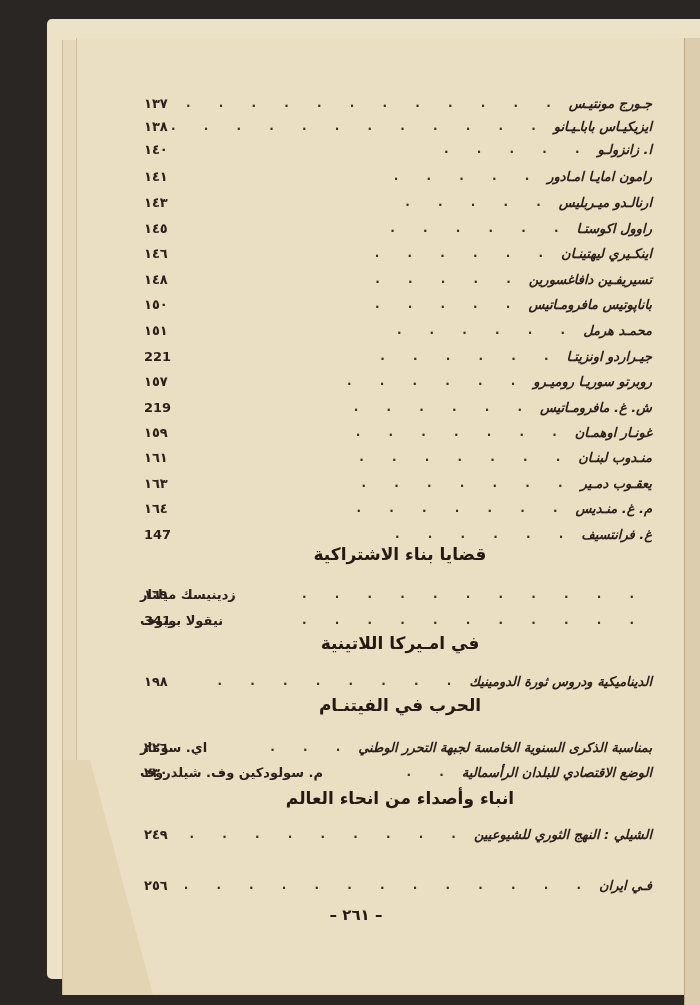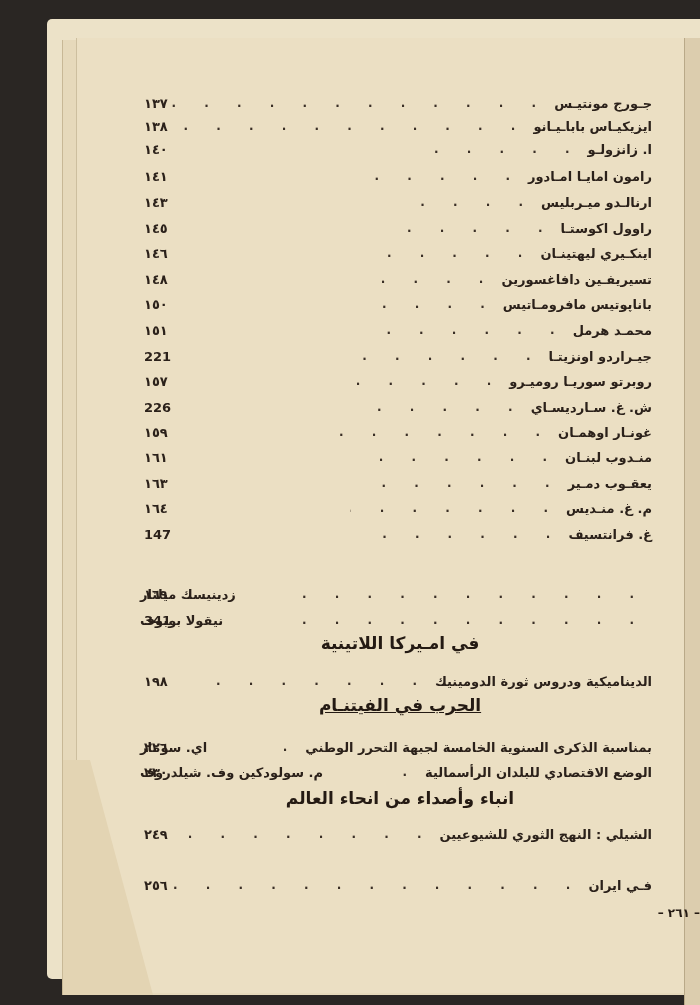--- a/index.html
+++ b/index.html
@@ -31,36 +31,36 @@
     background:#dccdae; border-left:1px solid #b9a988;
   }
   .content {
     position:absolute; left:140px; top:0; width:520px; height:1005px;
     direction:rtl; color:#2b211a;
   }
   .row {
     position:absolute; right:8px; left:0; height:22px;
     display:flex; align-items:center; font-size:13px; font-weight:bold;
   }
-  .row .title { white-space:nowrap; }
+  .row .title { white-space:nowrap;font-style:italic; }
   .row .dots {
     flex:1; overflow:hidden; white-space:nowrap; margin:0 6px;
     letter-spacing:12px; color:#3a2f26; font-size:12px;
   }
   .row .page-num {
     position:absolute; left:4px; direction:ltr; font-size:13px; font-weight:bold;
   }
   .section-heading {
     position:absolute; left:0; right:0; text-align:center;
     font-size:17px; font-weight:bold; color:#241a13;
   }
   .row2 .author { white-space:nowrap; margin-right:4px; }
   .folio {
-    position:absolute; left:12px; right:0; top:906px; text-align:right;
-    font-size:12px; font-weight:bold; color:#241a13; direction:rtl;
+    position:absolute; left:12px; right:0; top:906px; text-align:center;
+    font-size:15px; font-weight:bold; color:#241a13; direction:rtl;
   }
 </style>
 </head>
 <body>
 
 <div class="back-page"></div>
 <div class="mid-page"></div>
 <div class="page"></div>
 <div class="fold"></div>
 <div class="right-edge"></div>
@@ -120,23 +120,23 @@
       <span class="title">جيـراردو اونزيتـا</span>
       <span class="dots" style="margin-left: 220px;">. . . . . . . . . . . . . . . .</span>
       <span class="page-num">221</span>
     </div>
     <div class="row" style="top: 370px;">
       <span class="title">روبرتو سوريـا روميـرو</span>
       <span class="dots" style="margin-left: 195px;">. . . . . . . . . . . . . . . .</span>
       <span class="page-num">١٥٧</span>
     </div>
     <div class="row" style="top: 396px;">
-      <span class="title">ش. غ. سـارديسـاي</span>
+      <span class="title">ش. غ. مافرومـاتيس</span>
       <span class="dots" style="margin-left: 215px;">. . . . . . . . . . . . . . . .</span>
-      <span class="page-num">226</span>
+      <span class="page-num">219</span>
     </div>
     <div class="row" style="top: 421px;">
       <span class="title">غونـار اوهمـان</span>
       <span class="dots" style="margin-left: 190px;">. . . . . . . . . . . . . . . .</span>
       <span class="page-num">١٥٩</span>
     </div>
     <div class="row" style="top: 446px;">
       <span class="title">منـدوب لبنـان</span>
       <span class="dots" style="margin-left: 220px;">. . . . . . . . . . . . . . . .</span>
       <span class="page-num">١٦١</span>
@@ -149,37 +149,38 @@
     <div class="row" style="top: 497px;">
       <span class="title">م. غ. منـديس</span>
       <span class="dots" style="margin-left: 210px;">. . . . . . . . . . . . . . . .</span>
       <span class="page-num">١٦٤</span>
     </div>
     <div class="row" style="top: 523px;">
       <span class="title">غ. فرانتسيف</span>
       <span class="dots" style="margin-left: 230px;">. . . . . . . . . . . . . . . .</span>
       <span class="page-num">147</span>
     </div>
+    <div class="section-heading" style="top: 544px;">قضايا بناء الاشتراكية</div>
     <div class="row row2" style="top: 583px;">
       <span class="dots" style="margin-left: 60px;">. . . . . . . . . . . . . . . . . .</span>
       <span class="author">زدينيسك ميلنار</span>
       <span class="page-num">١٦٩</span>
     </div>
     <div class="row row2" style="top: 609px;">
       <span class="dots" style="margin-left: 60px;">. . . . . . . . . . . . . . . . . .</span>
       <span class="author">نيقولا بوبوف</span>
       <span class="page-num">341</span>
     </div>
     <div class="section-heading" style="top: 633px;">في امـيركا اللاتينية</div>
     <div class="row row2" style="top: 670px;">
       <span class="title">الديناميكية ودروس ثورة الدومينيك</span>
       <span class="dots" style="margin-left: 60px;">. . . . . . . . . . . . . . . . . .</span>
       <span class="page-num">١٩٨</span>
     </div>
-    <div class="section-heading" style="top: 695px; text-decoration: underline;">الحرب في الفيتنـام</div>
+    <div class="section-heading" style="top: 695px;">الحرب في الفيتنـام</div>
     <div class="row row2" style="top: 736px;">
       <span class="title">بمناسبة الذكرى السنوية الخامسة لجبهة التحرر الوطني</span>
       <span class="dots" style="margin-left: 60px;">. . . . . . . . . . . . . . . . . .</span>
       <span class="author">اي. سومار</span>
       <span class="page-num">٢٢٦</span>
     </div>
     <div class="row row2" style="top: 761px;">
       <span class="title">الوضع الاقتصادي للبلدان الرأسمالية</span>
       <span class="dots" style="margin-left: 60px;">. . . . . . . . . . . . . . . . . .</span>
       <span class="author">م. سولودكين وف. شيلدروف</span>

